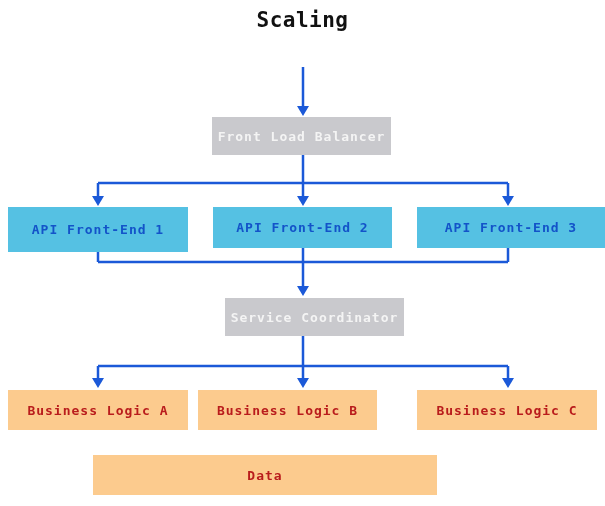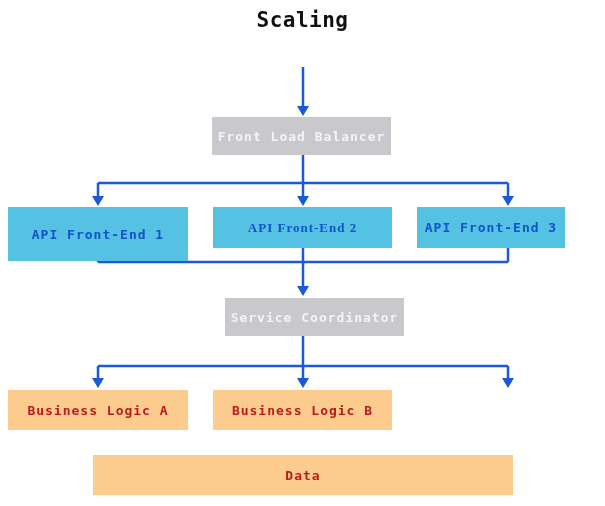--- a/index.html
+++ b/index.html
@@ -50,28 +50,28 @@
   .node.blue {
     background: #55c1e3;
     color: #1353c9;
   }
   .node.orange {
     background: #fccb8e;
     color: #b91c1c;
   }
   
   #flb  { left: 212px; top: 117px; width: 179px; height: 38px; }
-  #api1 { left: 8px;   top: 207px; width: 180px; height: 54px; }
-  #api2 { left: 213px; top: 207px; width: 179px; height: 41px; font-family: Liberation Serif, serif; }
-  #api3 { left: 417px; top: 207px; width: 148px; height: 41px; }
+  #api1 { left: 8px;   top: 207px; width: 180px; height: 45px; }
+  #api2 { left: 213px; top: 207px; width: 179px; height: 41px; }
+  #api3 { left: 417px; top: 207px; width: 188px; height: 41px; }
   #svc  { left: 212px; top: 298px; width: 179px; height: 38px; margin-left: 13px; }
   #bla  { left: 8px;   top: 390px; width: 180px; height: 40px; }
-  #blb  { left: 213px; top: 390px; width: 179px; height: 40px; }
+  #blb  { left: 198px; top: 390px; width: 179px; height: 40px; }
   #blc  { left: 417px; top: 390px; width: 180px; height: 40px; }
-  #dat  { left: 93px;  top: 455px; width: 420px; height: 40px; }
+  #dat  { left: 93px;  top: 455px; width: 344px; height: 40px; }
 </style>
 </head>
 <body>
 
 <div class="canvas">
 
   <div class="title">Scaling</div>
 
   <svg class="connectors" width="605" height="506" viewBox="0 0 605 506" fill="none" stroke="#1b59d8" stroke-width="2.5">
 
@@ -111,15 +111,16 @@
     </g>
   </svg>
 
   <div id="flb" class="node gray">Front Load Balancer</div>
   <div id="api1" class="node blue">API Front-End 1</div>
   <div id="api2" class="node blue">API Front-End 2</div>
   <div id="api3" class="node blue">API Front-End 3</div>
   <div id="svc" class="node gray">Service Coordinator</div>
   <div id="bla" class="node orange">Business Logic A</div>
   <div id="blb" class="node orange">Business Logic B</div>
+  <div id="blc" class="node orange">Business Logic C</div>
   <div id="dat" class="node orange">Data</div>
 
 </div>
 
 </body></html>

